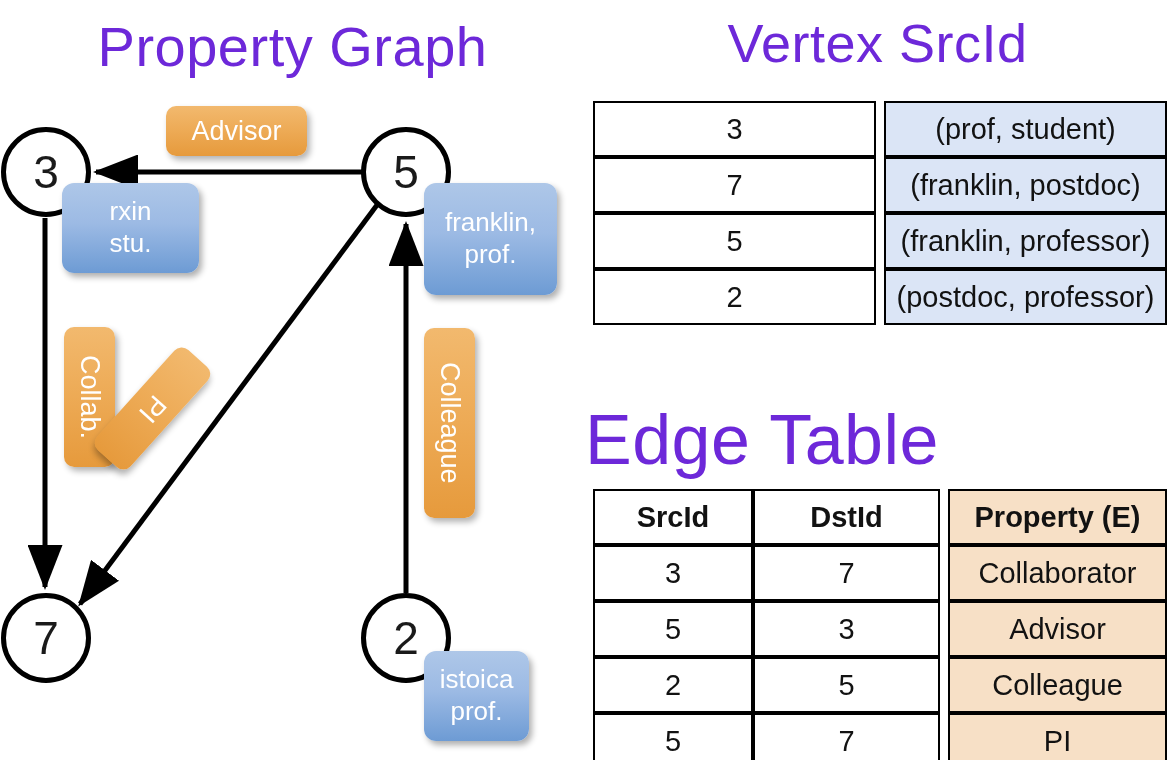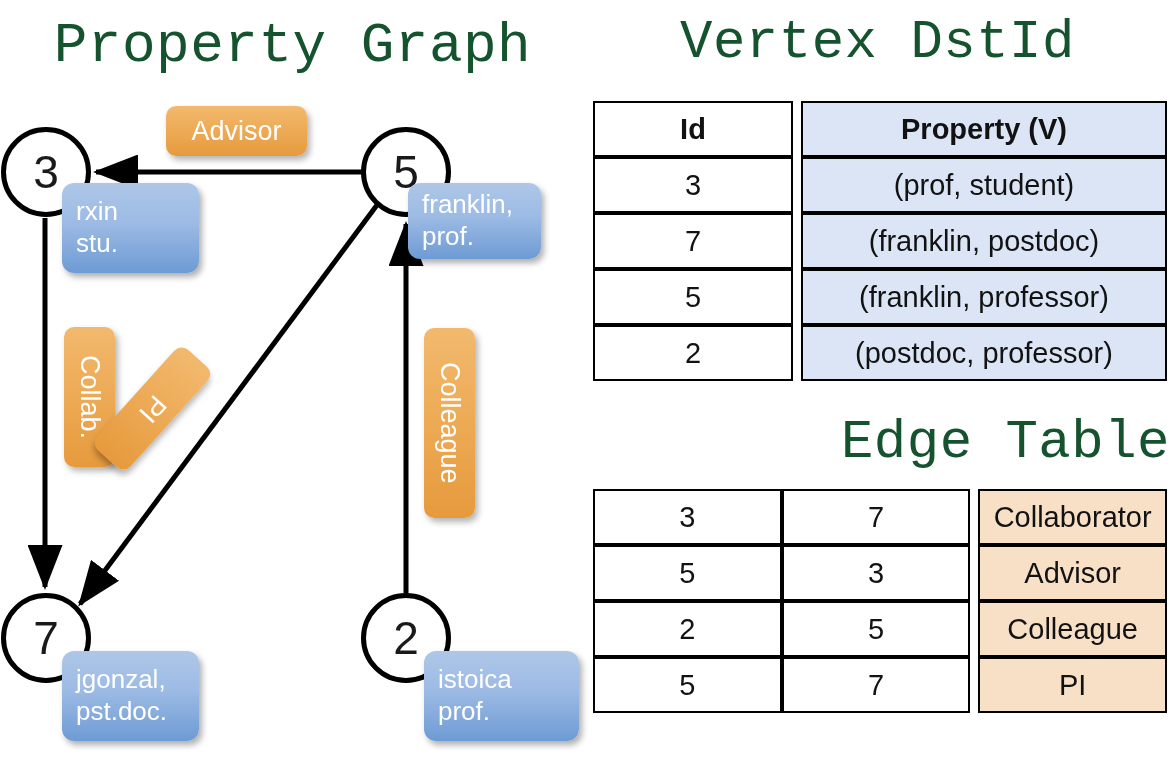--- a/index.html
+++ b/index.html
@@ -1,37 +1,37 @@
 <!DOCTYPE html>
 <html><head>
 <meta charset="utf-8">
 <style>
   html,body{margin:0;padding:0;background:#ffffff;}
   body{width:1170px;height:760px;position:relative;overflow:hidden;
        font-family:"Liberation Sans","DejaVu Sans",sans-serif;color:#111;}
 
-  .title{position:absolute;font-weight:300;color:#14532d;letter-spacing:0.5px;
-         white-space:nowrap;font-family:Liberation Mono, monospace;}
+  .title{position:absolute;font-weight:300;color:#6d28d9;letter-spacing:0.5px;
+         white-space:nowrap;font-family:Liberation Sans, sans-serif;}
   #title-property-graph{left:0;top:14px;width:585px;text-align:center;font-size:56px;}
   #title-vertex-table{left:585px;top:12px;width:585px;text-align:center;font-size:54px;}
-  #title-edge-table{left:585px;top:400px;width:585px;text-align:right;font-size:54px;margin-top:12px;}
+  #title-edge-table{left:585px;top:400px;width:585px;text-align:left;font-size:70px;}
 
   
   #graph-canvas{position:absolute;left:0;top:90px;width:585px;height:670px;}
   #edges-svg{position:absolute;left:0;top:0;width:585px;height:670px;}
 
   .node{position:absolute;width:90px;height:90px;border:5px solid #000;border-radius:50%;
         background:#fff;box-sizing:border-box;display:flex;align-items:center;
         justify-content:center;font-size:46px;font-weight:300;color:#1a1a1a;line-height:1;}
 
   .prop-box{position:absolute;border-radius:12px;box-sizing:border-box;
             background:linear-gradient(to bottom,#aec7e8 0%,#9cbae4 45%,#6d9bd4 100%);
             box-shadow:3px 4px 6px rgba(0,0,0,0.32);
             color:#fff;font-size:26px;font-weight:300;line-height:1.22;
-            padding:10px 14px;display:flex;flex-direction:column;justify-content:center;}
+            padding:10px 14px;display:flex;flex-direction:column;justify-content:center;text-align:center;}
 
   .edge-label{position:absolute;border-radius:10px;box-sizing:border-box;
               background:linear-gradient(to bottom,#f2b96e 0%,#edaa55 50%,#e69a3c 100%);
               box-shadow:3px 4px 6px rgba(0,0,0,0.30);
               color:#fff;font-size:27px;font-weight:300;
               display:flex;align-items:center;justify-content:center;white-space:nowrap;}
   .vert-text{writing-mode:vertical-rl;text-orientation:mixed;}
 
   
   .tbl{position:absolute;border-collapse:separate;border-spacing:0;table-layout:fixed;}
@@ -42,21 +42,21 @@
   .vblue{background:#dbe5f6 !important;}
   .eorange{background:#f7e0c6 !important;}
 
   #vertex-table{left:593px;top:101px;width:574px;}
   #edge-table{left:593px;top:489px;width:574px;}
 </style>
 </head>
 <body>
 
 <div class="title" id="title-property-graph">Property Graph</div>
-<div class="title" id="title-vertex-table">Vertex DstId</div>
+<div class="title" id="title-vertex-table">Vertex SrcId</div>
 <div class="title" id="title-edge-table">Edge Table</div>
 
 <div id="graph-canvas">
 
   <svg id="edges-svg" viewBox="0 0 585 670">
     <defs>
       <marker id="arrowhead" markerWidth="9" markerHeight="7" refX="8.4" refY="3.5" orient="auto" markerUnits="strokeWidth">
         <polygon points="0 0, 9 3.5, 0 7" fill="#000"></polygon>
       </marker>
     </defs>
@@ -80,29 +80,25 @@
     <span>7</span>
   </div>
   <div class="node" style="left:361px;top:503px;">
     <span>2</span>
   </div>
 
   <div class="prop-box" style="left:62px;top:93px;width:137px;height:90px;">
     <span>rxin</span>
     <span>stu.</span>
   </div>
-  <div class="prop-box" style="left:408px;top:93px;width:133px;height:76px;">
+  <div class="prop-box" style="left:424px;top:93px;width:133px;height:112px;">
     <span>franklin,</span>
     <span>prof.</span>
   </div>
-  <div class="prop-box" style="left:62px;top:561px;width:137px;height:90px;">
-    <span>jgonzal,</span>
-    <span>pst.doc.</span>
-  </div>
-  <div class="prop-box" style="left:424px;top:561px;width:155px;height:90px;">
+  <div class="prop-box" style="left:424px;top:561px;width:105px;height:90px;">
     <span>istoica</span>
     <span>prof.</span>
   </div>
 
   <div class="edge-label" style="left:166px;top:16px;width:141px;height:50px;">
     <span>Advisor</span>
   </div>
 
   <div class="edge-label" style="left:64px;top:237px;width:51px;height:140px;">
     <span class="vert-text">Collab.</span>
@@ -113,25 +109,20 @@
     <span class="vert-text">PI</span>
   </div>
 
   <div class="edge-label" style="left:424px;top:238px;width:51px;height:190px;">
     <span class="vert-text">Colleague</span>
   </div>
 </div>
 
 <table class="tbl" id="vertex-table">
   <tbody>
-      <tr>
-    <td class="hdr" style="width:188px;">Id</td>
-    <td class="sep"></td>
-    <td class="hdr vblue">Property (V)</td>
-  </tr>
   <tr>
     <td>3</td>
     <td class="sep"></td>
     <td class="vblue">(prof, student)</td>
   </tr>
   <tr>
     <td>7</td>
     <td class="sep"></td>
     <td class="vblue">(franklin, postdoc)</td>
   </tr>
@@ -143,20 +134,26 @@
   <tr>
     <td>2</td>
     <td class="sep"></td>
     <td class="vblue">(postdoc, professor)</td>
   </tr>
 </tbody>
   </table>
 
 <table class="tbl" id="edge-table">
   <tbody>
+      <tr>
+    <td class="hdr" style="width:148px;">SrcId</td>
+    <td class="hdr" style="width:175px;">DstId</td>
+    <td class="sep"></td>
+    <td class="hdr eorange">Property (E)</td>
+  </tr>
   <tr>
     <td>3</td>
     <td>7</td>
     <td class="sep"></td>
     <td class="eorange">Collaborator</td>
   </tr>
   <tr>
     <td>5</td>
     <td>3</td>
     <td class="sep"></td>

